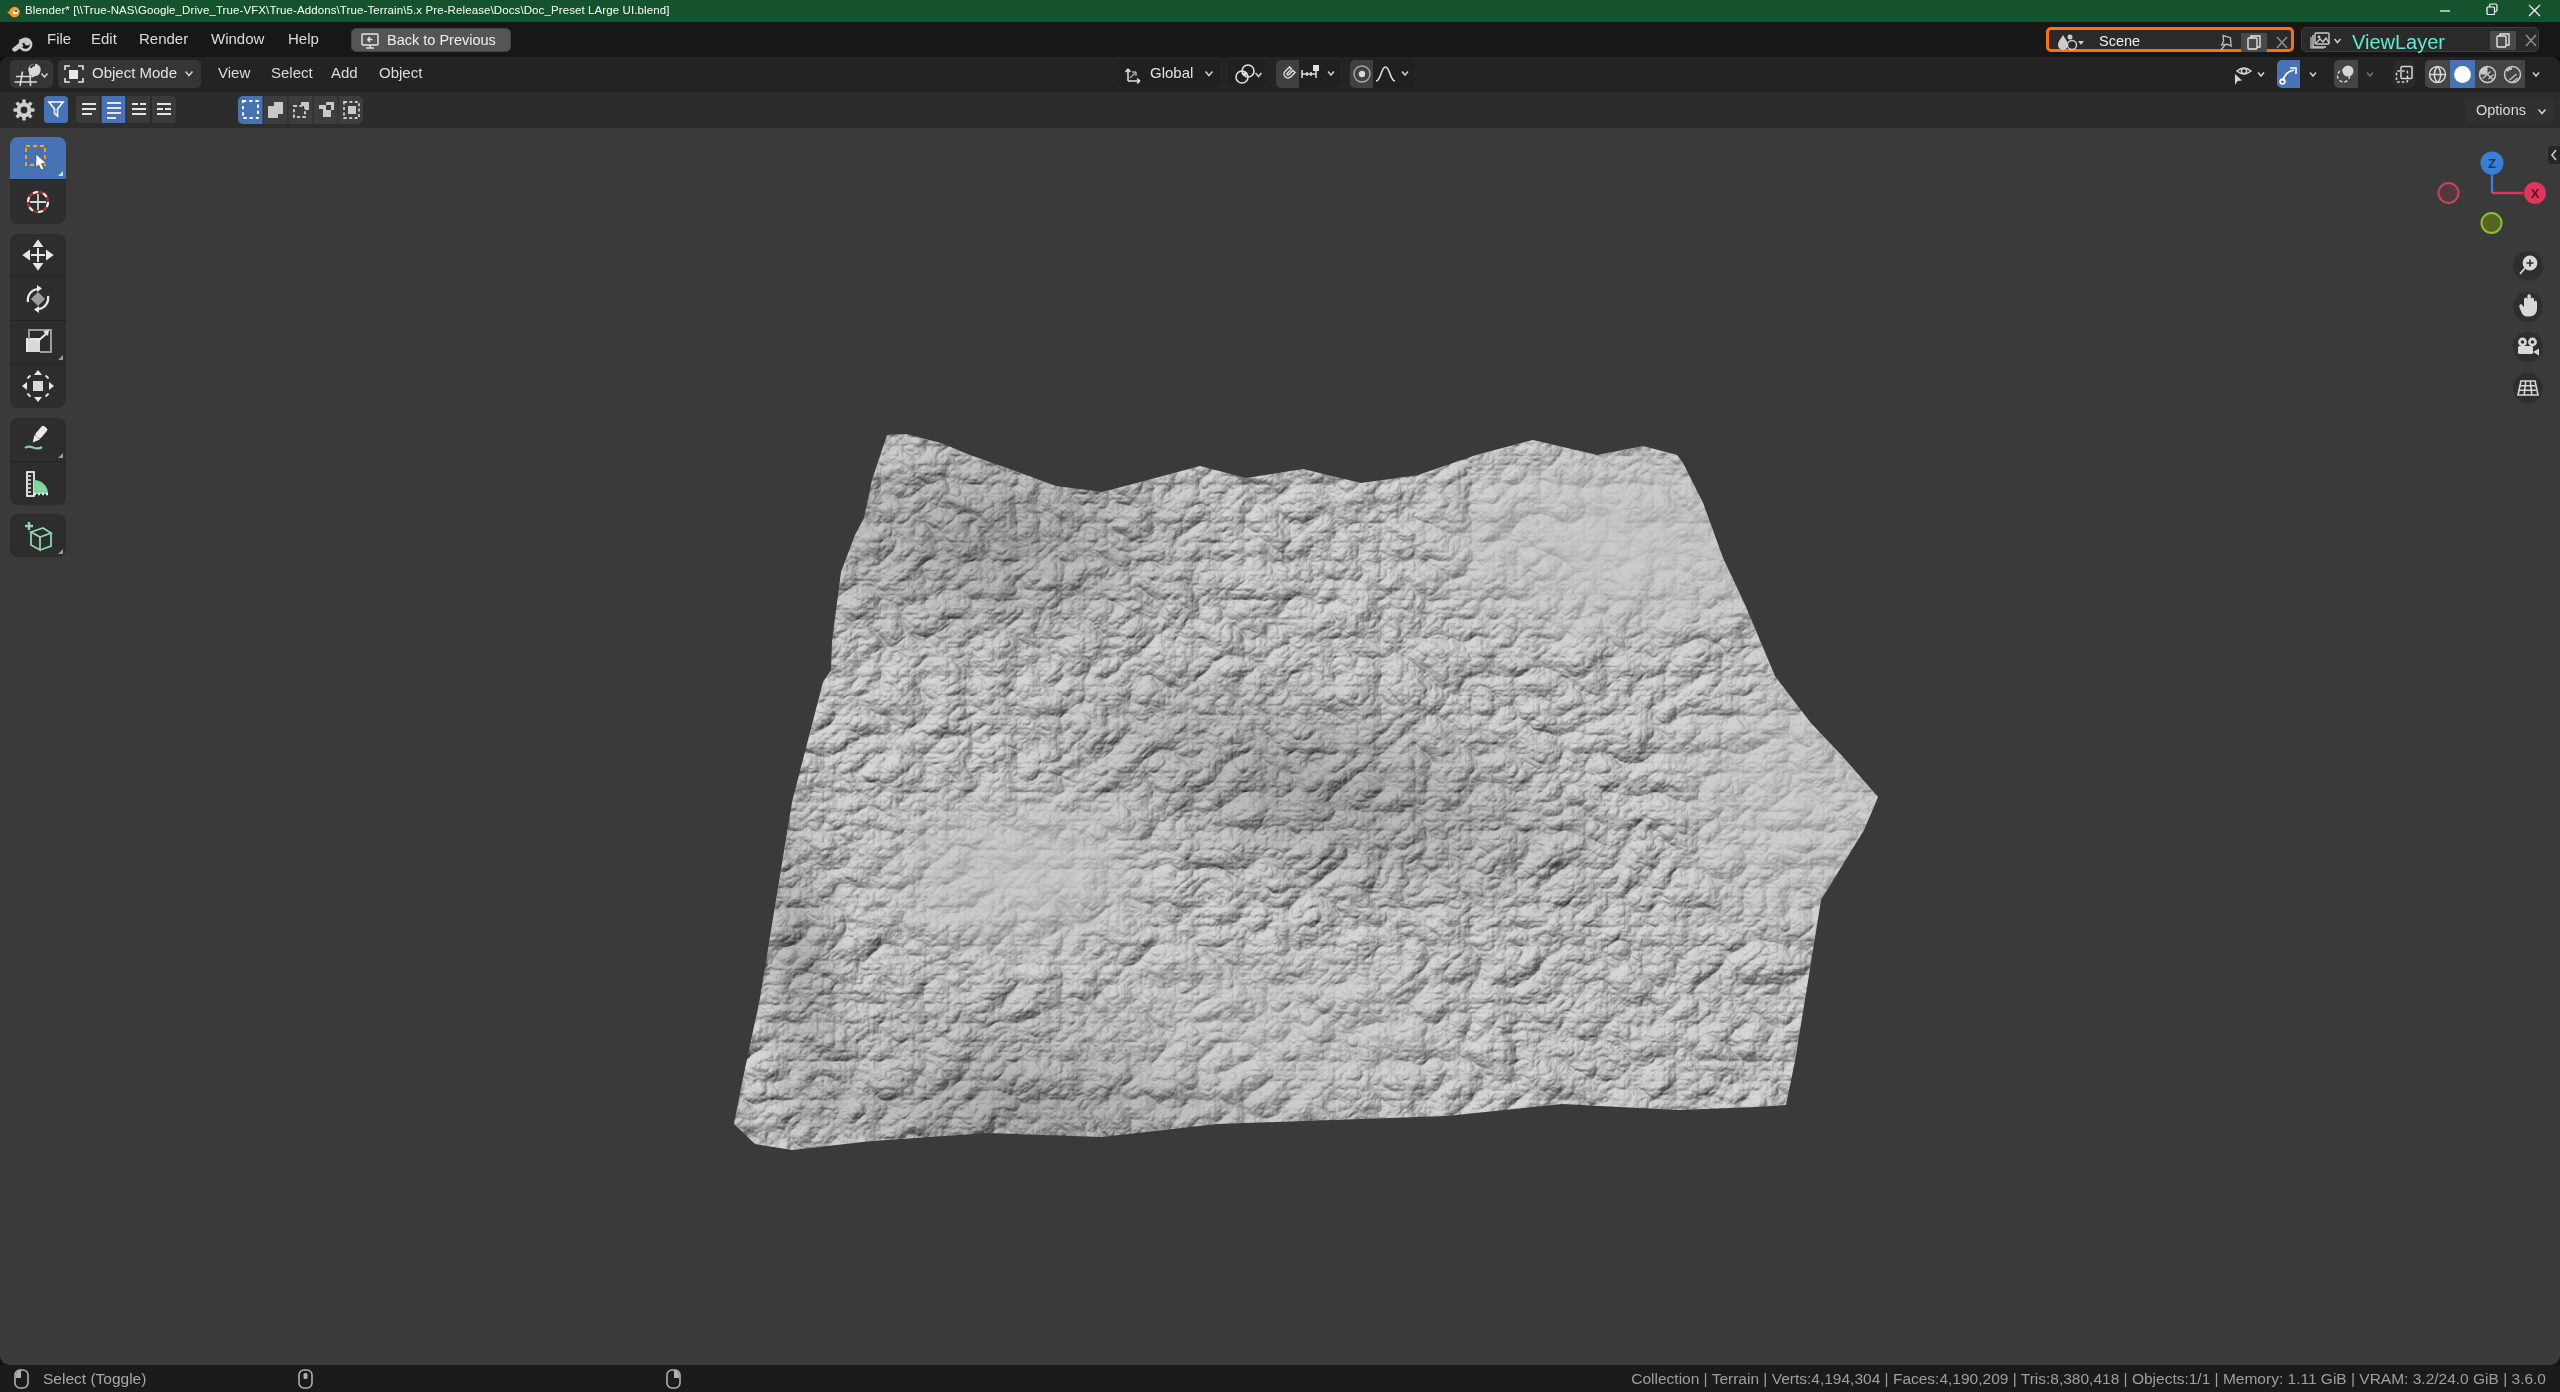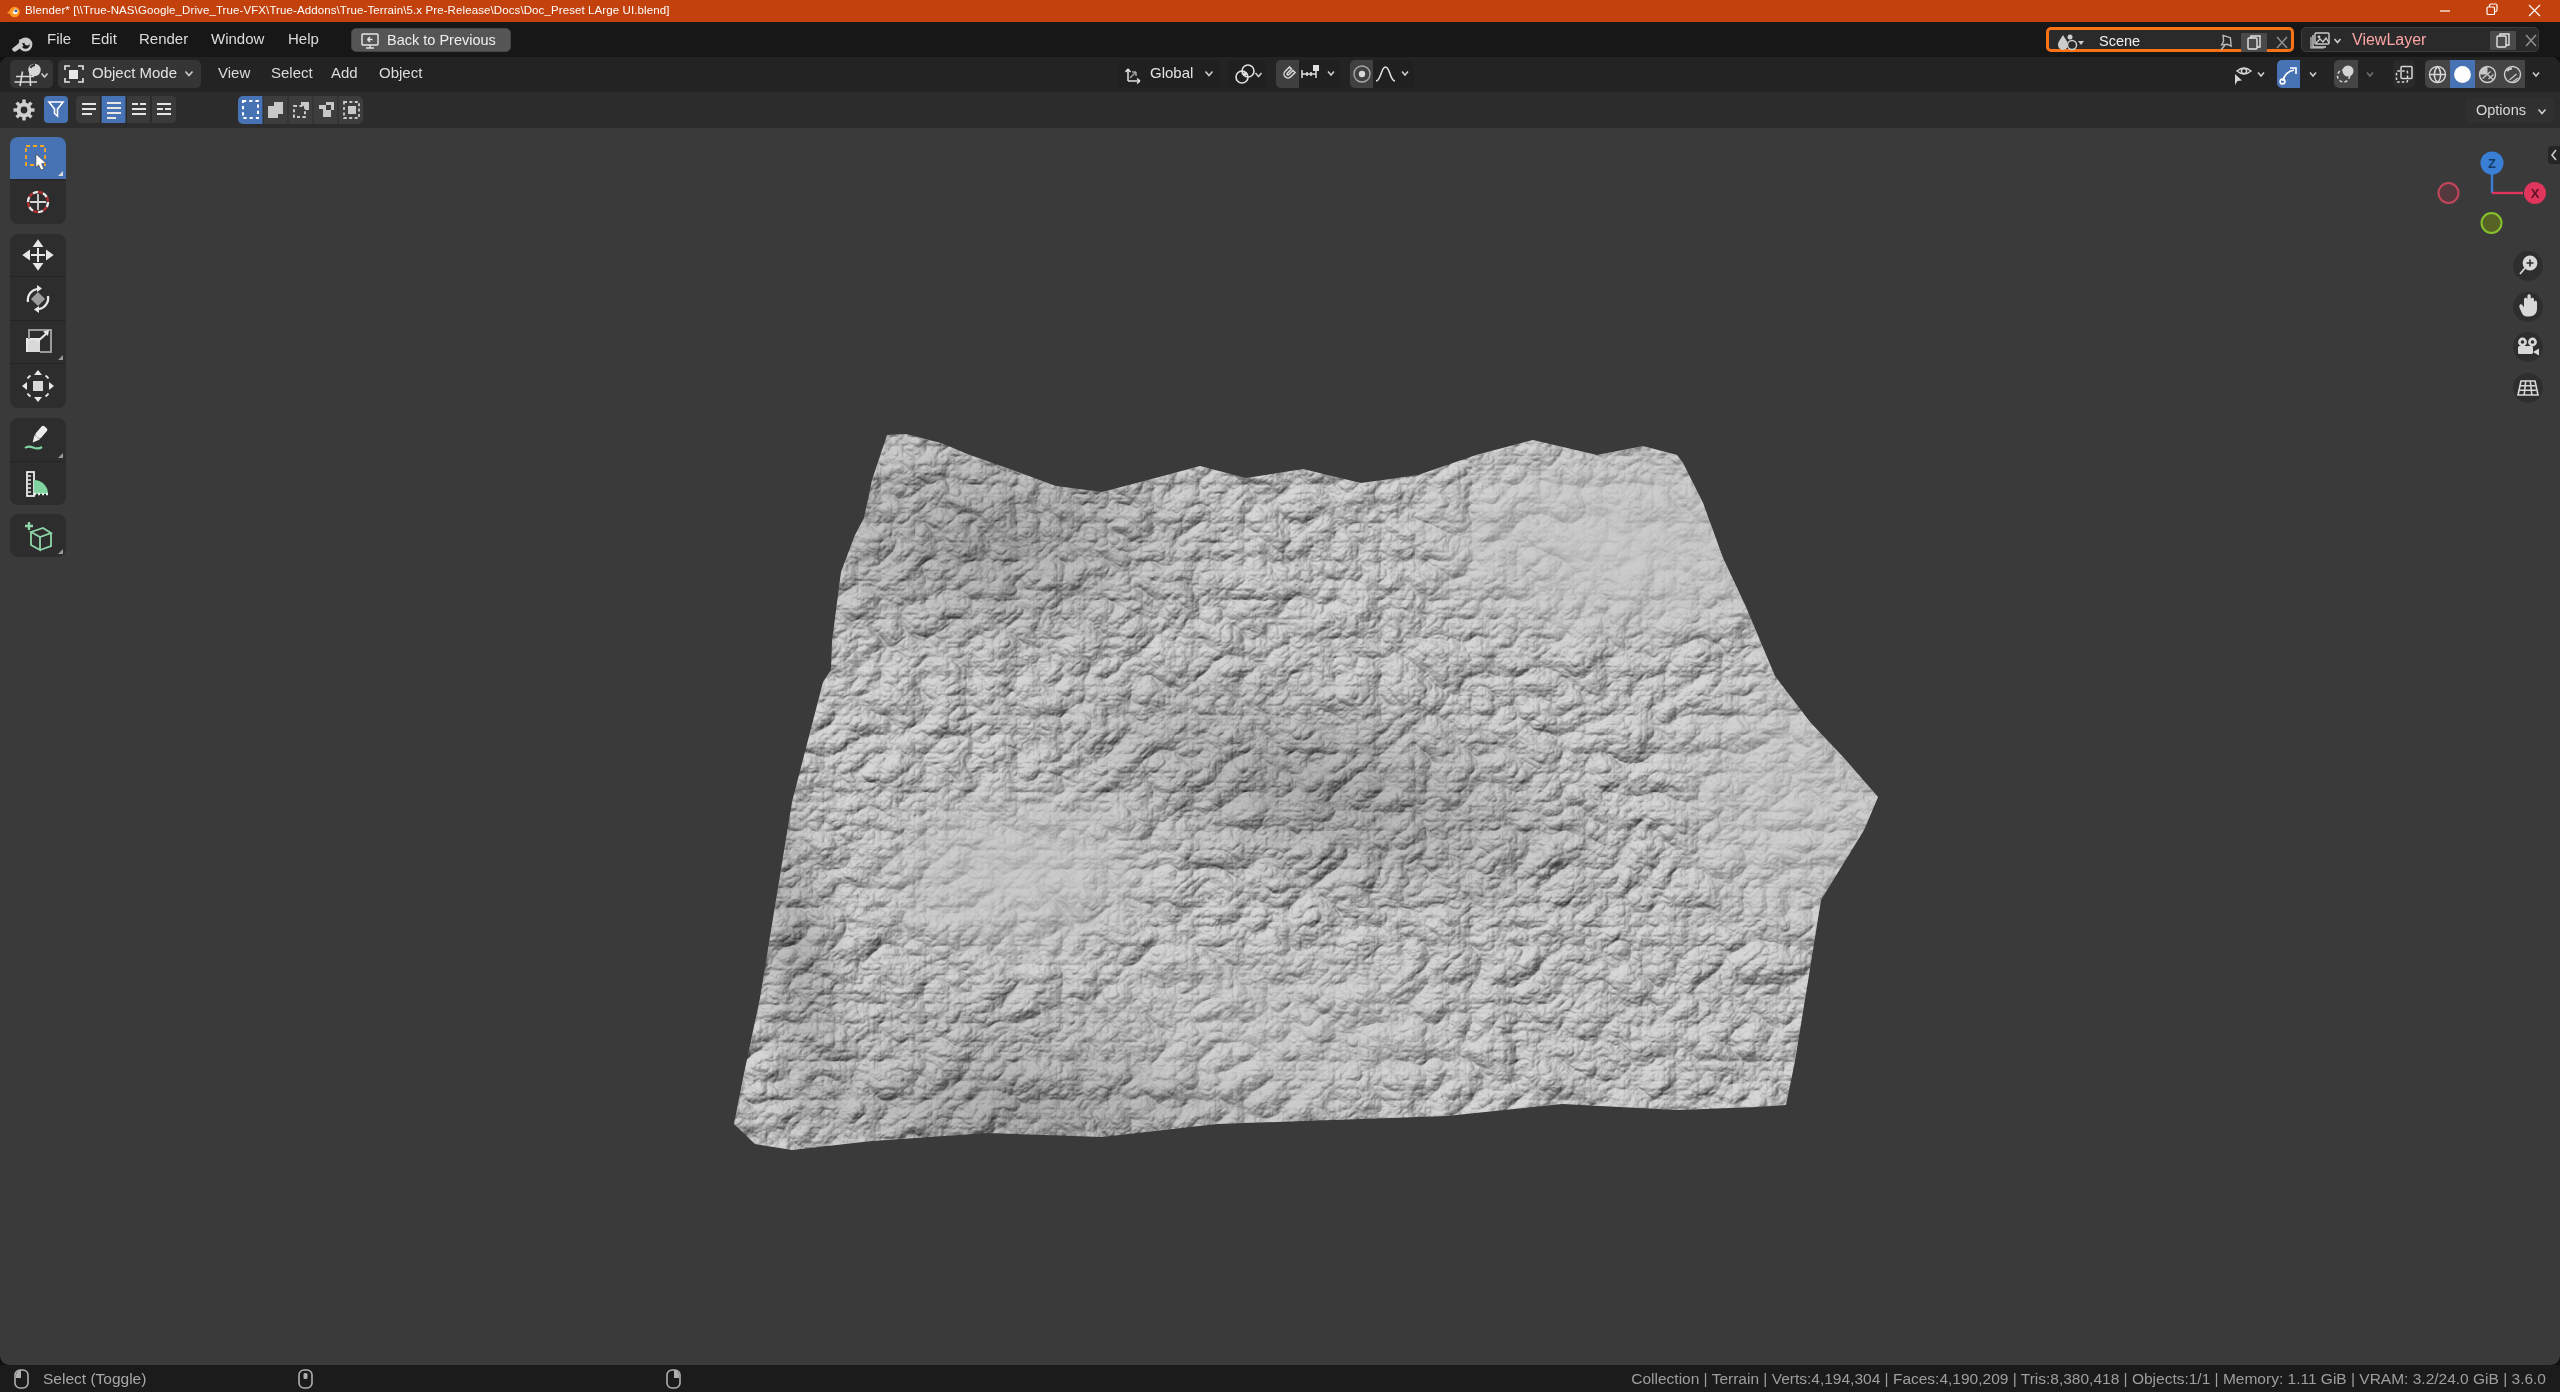--- a/index.html
+++ b/index.html
@@ -1,21 +1,21 @@
 <!DOCTYPE html>
 <html><head>
 <meta charset="utf-8">
 <style>
   * { margin:0; padding:0; box-sizing:border-box; }
   html,body { width:2560px; height:1392px; overflow:hidden; background:#101010; }
   body { font-family:"Liberation Sans", sans-serif; position:relative; }
   .abs { position:absolute; }
 
   
-  #titlebar { left:0; top:0; width:2560px; height:22px; background:#c2410c; color:#fff; }
+  #titlebar { left:0; top:0; width:2560px; height:22px; background:#14532d; color:#fff; }
   #titlebar .title { position:absolute; left:25px; top:4px; font-size:11.5px; color:#fdfdfd; letter-spacing:0.1px; }
 
   
   #menubar { left:0; top:22px; width:2560px; height:35px; background:#171717; color:#dadada; }
   .menuitem { position:absolute; top:8px; font-size:15px; color:#dcdcdc; }
 
   #btp { position:absolute; left:351px; top:6px; width:160px; height:24px; background:#555555; border:1px solid #444; border-radius:5px; color:#eee; font-size:14.5px;text-align:center; }
   #btp span.txt { position:absolute; left:35px; top:3px; }
 
   
@@ -118,21 +118,21 @@
     <svg style="position:absolute;left:6px;top:3px" width="34" height="19" viewBox="0 0 34 19">
       <g stroke="#ccc" stroke-width="1.4" fill="none">
         <rect x="7" y="2" width="14" height="11" rx="1"></rect>
         <circle cx="11" cy="6" r="1.4" fill="#ccc" stroke="none"></circle>
         <path d="M8 12 l4 -4 3 3 3 -4 3 5"></path>
         <path d="M5 4 v12 h13"></path>
         <path d="M3 6 v11 h13" stroke-width="1.2"></path>
       </g>
       <path d="M26.5 8 L29.5 11.5 L32.5 8" fill="none" stroke="#ccc" stroke-width="1.6"></path>
     </svg>
-    <span style="position:absolute;left:50px;top:3px;font-size:16px;color:#fca5a5">ViewLayer</span>
+    <span style="position:absolute;left:50px;top:3px;font-size:20px;color:#5eead4">ViewLayer</span>
     <svg style="position:absolute;left:188px;top:3px" width="50" height="19" viewBox="0 0 50 19">
       <rect x="0" y="-1" width="26" height="21" fill="#4a4a4a" rx="3"></rect>
       <g stroke="#e5e5e5" stroke-width="1.4" fill="none">
         <rect x="7" y="5" width="9" height="11" rx="1"></rect>
         <path d="M10 5 v-2 h9 v11 h-3"></path>
       </g>
       <g stroke="#909090" stroke-width="1.5">
         <path d="M36 4 l10 11 M46 4 l-10 11"></path>
       </g>
     </svg>

